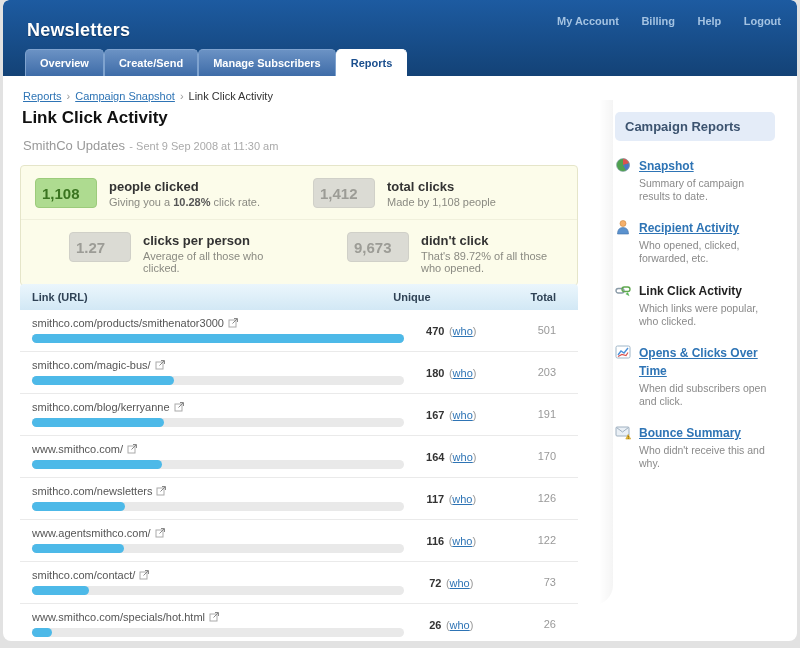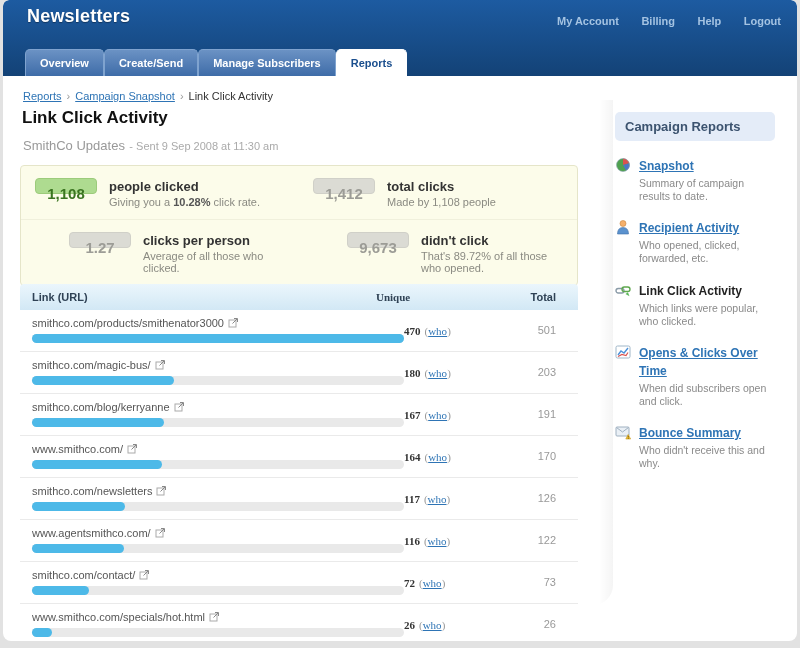--- a/index.html
+++ b/index.html
@@ -5,21 +5,21 @@
   * { box-sizing: border-box; margin: 0; padding: 0; }
   html,body { width:800px; height:648px; overflow:hidden; }
   body { background:#E2E2E2; font-family:"Liberation Sans", sans-serif; }
 
   .page { position:relative; margin-left:3px; width:794px; height:641px;
           background:#fff; border-radius:6px 6px 8px 8px; overflow:hidden; }
 
   
   .header { position:relative; height:76px;
             background:linear-gradient(#1D5BA1, #134276); border-radius:6px 6px 0 0; }
-  .app-title { position:absolute; left:24px; top:6px; color:#fff; font-size:18px;
+  .app-title { position:absolute; left:24px; top:20px; color:#fff; font-size:18px;
                font-weight:bold; letter-spacing:.2px; text-shadow:0 1px 1px rgba(0,0,0,.35); }
   .top-nav { position:absolute; right:16px; top:11px; }
   .top-nav a { color:#A4C3E2; font-size:11px; font-weight:bold; text-decoration:none;
                margin-left:18px; cursor:pointer; }
   .tabs { position:absolute; left:22px; bottom:0; display:flex; gap:0; }
   .tab { padding:7px 14px 7px; font-size:11px; font-weight:bold; color:#fff;
          background:linear-gradient(#6B92C4, #3E6CA8); border:1px solid #7FA3CF;
          border-bottom:none; border-radius:5px 5px 0 0; cursor:pointer; }
   .tab.active { background:#fff; color:#1B4F8E; border-color:#fff; }
 
@@ -32,35 +32,35 @@
   .subtitle { position:absolute; left:20px; top:136px; }
   .subtitle .campaign { font-size:13px; color:#999; }
   .subtitle .sent { font-size:11px; color:#AAA; }
 
   
   .stats { position:absolute; left:17px; top:165px; width:558px;
            background:#FCFCEA; border:1px solid #E5E5C9; border-radius:4px;
            display:grid; grid-template-columns:1fr 1fr; }
   .stat-cell { display:flex; align-items:flex-start; padding:12px 14px 11px; }
   .stat-cell.row2 { border-top:1px solid #F0F0DC;padding-left:48px; }
-  .num-box { min-width:62px; padding:0 6px; height:16px; line-height:30px; text-align:center;
+  .num-box { min-width:62px; padding:0 6px; height:30px; line-height:30px; 
              border-radius:4px; font-size:15px; font-weight:bold; margin-right:12px; }
   .num-box.green { background:#AEDB90; color:#3A7420; border:1px solid #9CCB7B; }
   .num-box.gray  { background:#DBDBD4; color:#9C9C96; border:1px solid #D0D0C8; }
   .stat-label { font-size:13px; font-weight:bold; color:#333; padding-top:1px; }
   .stat-desc  { font-size:11px; color:#8A8A82; margin-top:2px; }
   .stat-desc b { color:#555; }
 
   
   .table { position:absolute; left:17px; top:284px; width:558px; }
   .thead { display:flex; align-items:center; height:26px; padding:8px 12px;
            background:linear-gradient(#EBF6FC, #D2E8F5); border-radius:4px 4px 0 0;
-           font-size:11px; font-weight:bold; color:#2F4255; }
+           font-size:11px; font-weight:bold; color:#2F4255;gap:20px; }
   .col-link { flex:1; }
-  .col-unique { width:112px; text-align:left;font-family:Liberation Serif, serif; }
+  .col-unique { width:112px; text-align:center; }
   .col-total { width:78px; text-align:right; padding-right:10px; }
   .trow { display:flex; align-items:center; padding:7px 12px 8px; border-bottom:1px solid #EAEAEA; }
   .trow.last { border-bottom:none; }
   .url-line { font-size:11px; color:#555; margin-bottom:4px; }
   .url { cursor:pointer; }
   .ext { display:inline-block; vertical-align:-1px; margin-left:4px; cursor:pointer; }
   .track { width:372px; height:9px; background:#E9E9E9; border-radius:5px; }
   .fill { height:9px; background:#4DB9E8; border-radius:5px; }
   .uval { font-size:11px; font-weight:bold; color:#333; }
   .who { font-size:11px; color:#999; }

